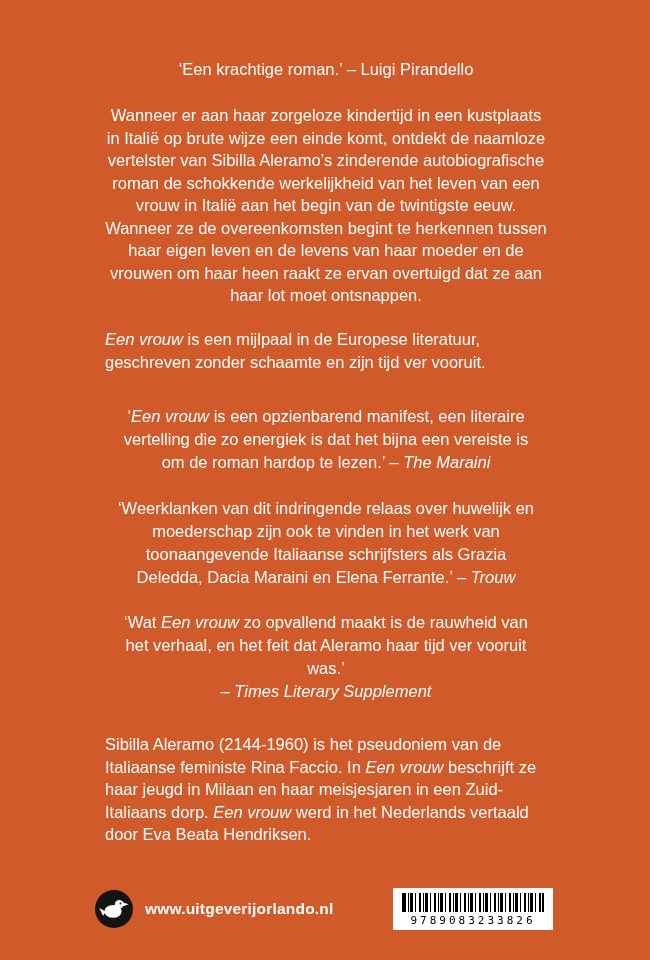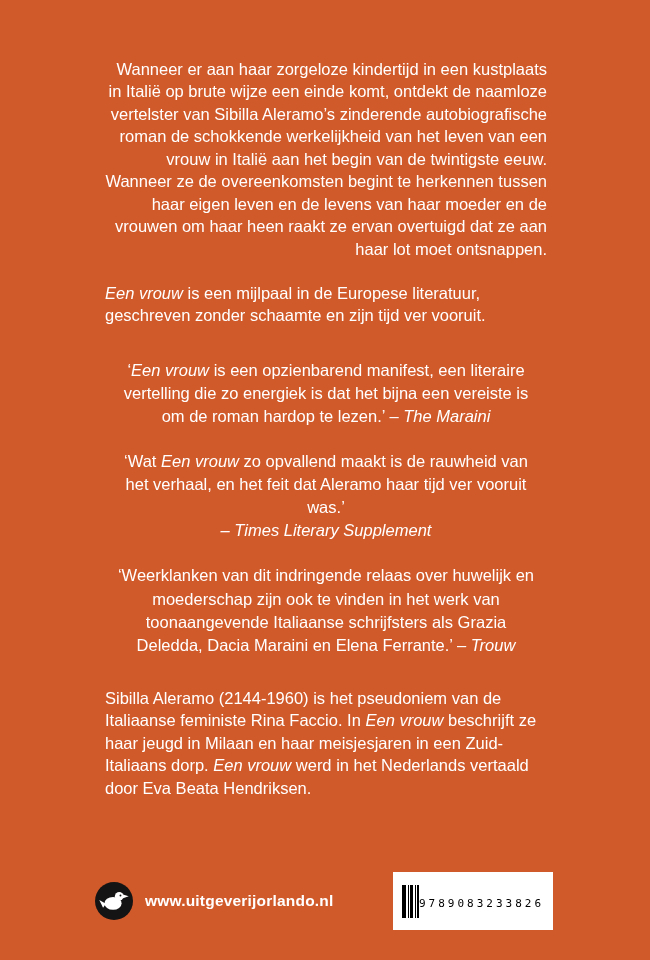--- a/index.html
+++ b/index.html
@@ -19,21 +19,21 @@
     width: 650px; height: 960px;
     background: var(--background);
     color: var(--text);
     padding: 58px 103px 0 105px;
     overflow: hidden;
   }
   p { font-size: 16.5px; line-height: 1.36; }
   em { }
   .centered { text-align: center; }
   .top-quote { margin-bottom: 24px; }
-  .synopsis { margin-bottom: 22px; text-align: right; }
+  .synopsis { margin-bottom: 22px; text-align: center; }
   .milestone { margin-bottom: 32px; text-align: left; }
   .quotes { margin-bottom: 30px; }
   .quote {
     text-align: center;
     white-space: pre-line;
     margin-bottom: 22px;
     padding: 0 8px;
     line-height: 1.4;
   }
   .quote:last-child { margin-bottom: 0; }
@@ -53,24 +53,24 @@
   }
   .logo { width: 38px; height: 38px; display: inline-block; flex: 0 0 auto; }
   .logo svg { width: 100%; height: 100%; display: block; }
   .website {
     font-size: 15.5px;
     font-weight: bold;
     letter-spacing: 0.2px;
   }
   .barcode {
     background: var(--barcode-bg);
-    width: 160px; height: 58px;
+    width: 160px; height: 42px;
     padding: 5px 9px 4px 9px;
     display: flex;
-    flex-direction: row;
+    flex-direction: column;
     align-items: center;
     justify-content: space-between;
   }
   .barcode-bars {
     width: 142px; height: 33px;
     background-image: repeating-linear-gradient(90deg,
       var(--barcode-bars) 0px,  var(--barcode-bars) 2px,
       var(--barcode-bg)   2px,  var(--barcode-bg)   4px,
       var(--barcode-bars) 4px,  var(--barcode-bars) 5px,
       var(--barcode-bg)   5px,  var(--barcode-bg)   6px,
@@ -88,30 +88,31 @@
     letter-spacing: 3px;
     line-height: 1;
     padding-top: 3px;
   }
 </style>
 </head>
 <body>
 
 <div class="cover">
 
+  <p class="top-quote centered"><span>‘Een krachtige roman.’ – Luigi Pirandello</span></p>
 
   <p class="synopsis">Wanneer er aan haar zorgeloze kindertijd in een kustplaats in Italië op brute wijze een einde komt, ontdekt de naamloze vertelster van Sibilla Aleramo’s zinderende autobiografische roman de schokkende werkelijkheid van het leven van een vrouw in Italië aan het begin van de twintigste eeuw. Wanneer ze de overeenkomsten begint te herkennen tussen haar eigen leven en de levens van haar moeder en de vrouwen om haar heen raakt ze ervan overtuigd dat ze aan haar lot moet ontsnappen.</p>
 
   <p class="milestone"><em>Een vrouw</em><span> is een mijlpaal in de Europese literatuur, geschreven zonder schaamte en zijn tijd ver vooruit.</span></p>
 
   <div class="quotes">
     <p class="quote"><span>‘</span><em>Een vrouw</em><span> is een opzienbarend manifest, een literaire vertelling die zo energiek is dat het bijna een vereiste is om de roman hardop te lezen.’ – </span><em>The Maraini</em></p>
+    <p class="quote"><span>‘Weerklanken van dit indringende relaas over huwelijk en moederschap zijn ook te vinden in het werk van toonaangevende Italiaanse schrijfsters als Grazia Deledda, Dacia Maraini en Elena Ferrante.’ – </span><em>Trouw</em></p>
     <p class="quote"><span>‘Wat </span><em>Een vrouw</em><span> zo opvallend maakt is de rauwheid van het verhaal, en het feit dat Aleramo haar tijd ver vooruit was.’
 </span><em>– Times Literary Supplement</em></p>
-    <p class="quote"><span>‘Weerklanken van dit indringende relaas over huwelijk en moederschap zijn ook te vinden in het werk van toonaangevende Italiaanse schrijfsters als Grazia Deledda, Dacia Maraini en Elena Ferrante.’ – </span><em>Trouw</em></p>
   </div>
 
   <p class="bio"><span>Sibilla Aleramo (2144-1960) is het pseudoniem van de Italiaanse feministe Rina Faccio. In </span><em>Een vrouw</em><span> beschrijft ze haar jeugd in Milaan en haar meisjesjaren in een Zuid-Italiaans dorp. </span><em>Een vrouw</em><span> werd in het Nederlands vertaald door Eva Beata Hendriksen.</span></p>
 
   <div class="footer">
     <div class="footer-left">
       <span class="logo">
         <svg viewBox="0 0 40 40" xmlns="http://www.w3.org/2000/svg" aria-hidden="true">
           <circle cx="20" cy="20" r="20" fill="#141414"></circle>
           <ellipse cx="19" cy="22.5" rx="9" ry="6.8" fill="#ffffff"></ellipse>

